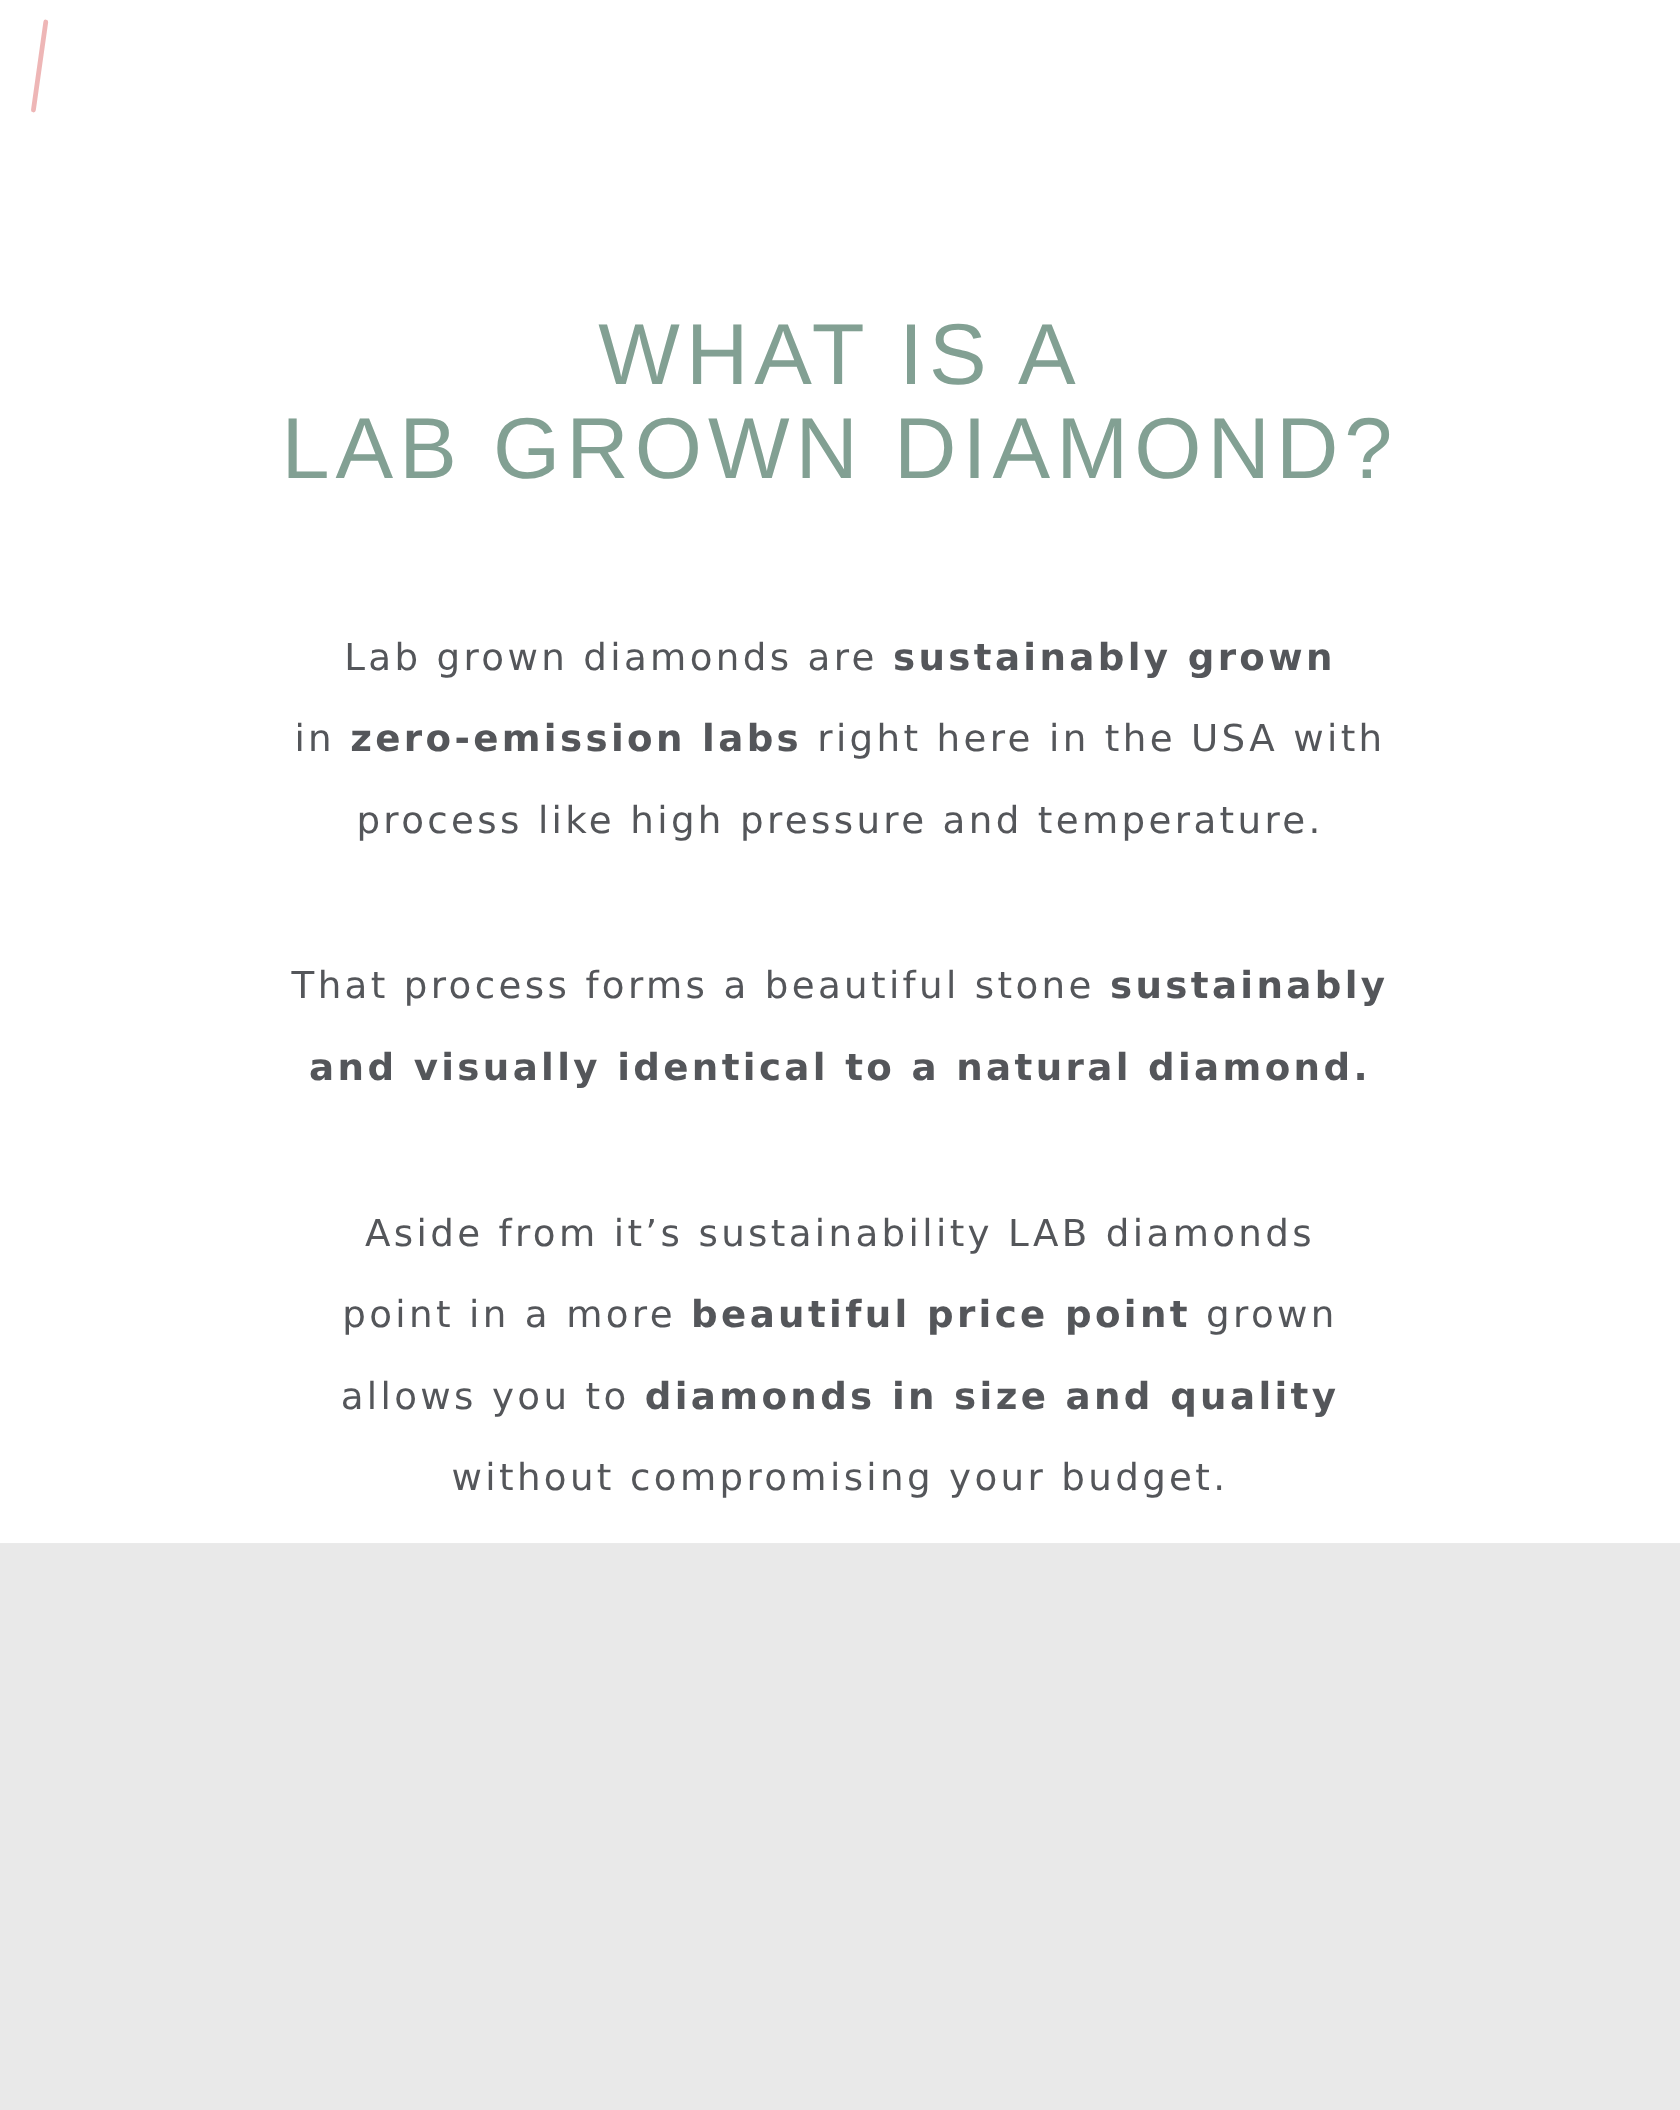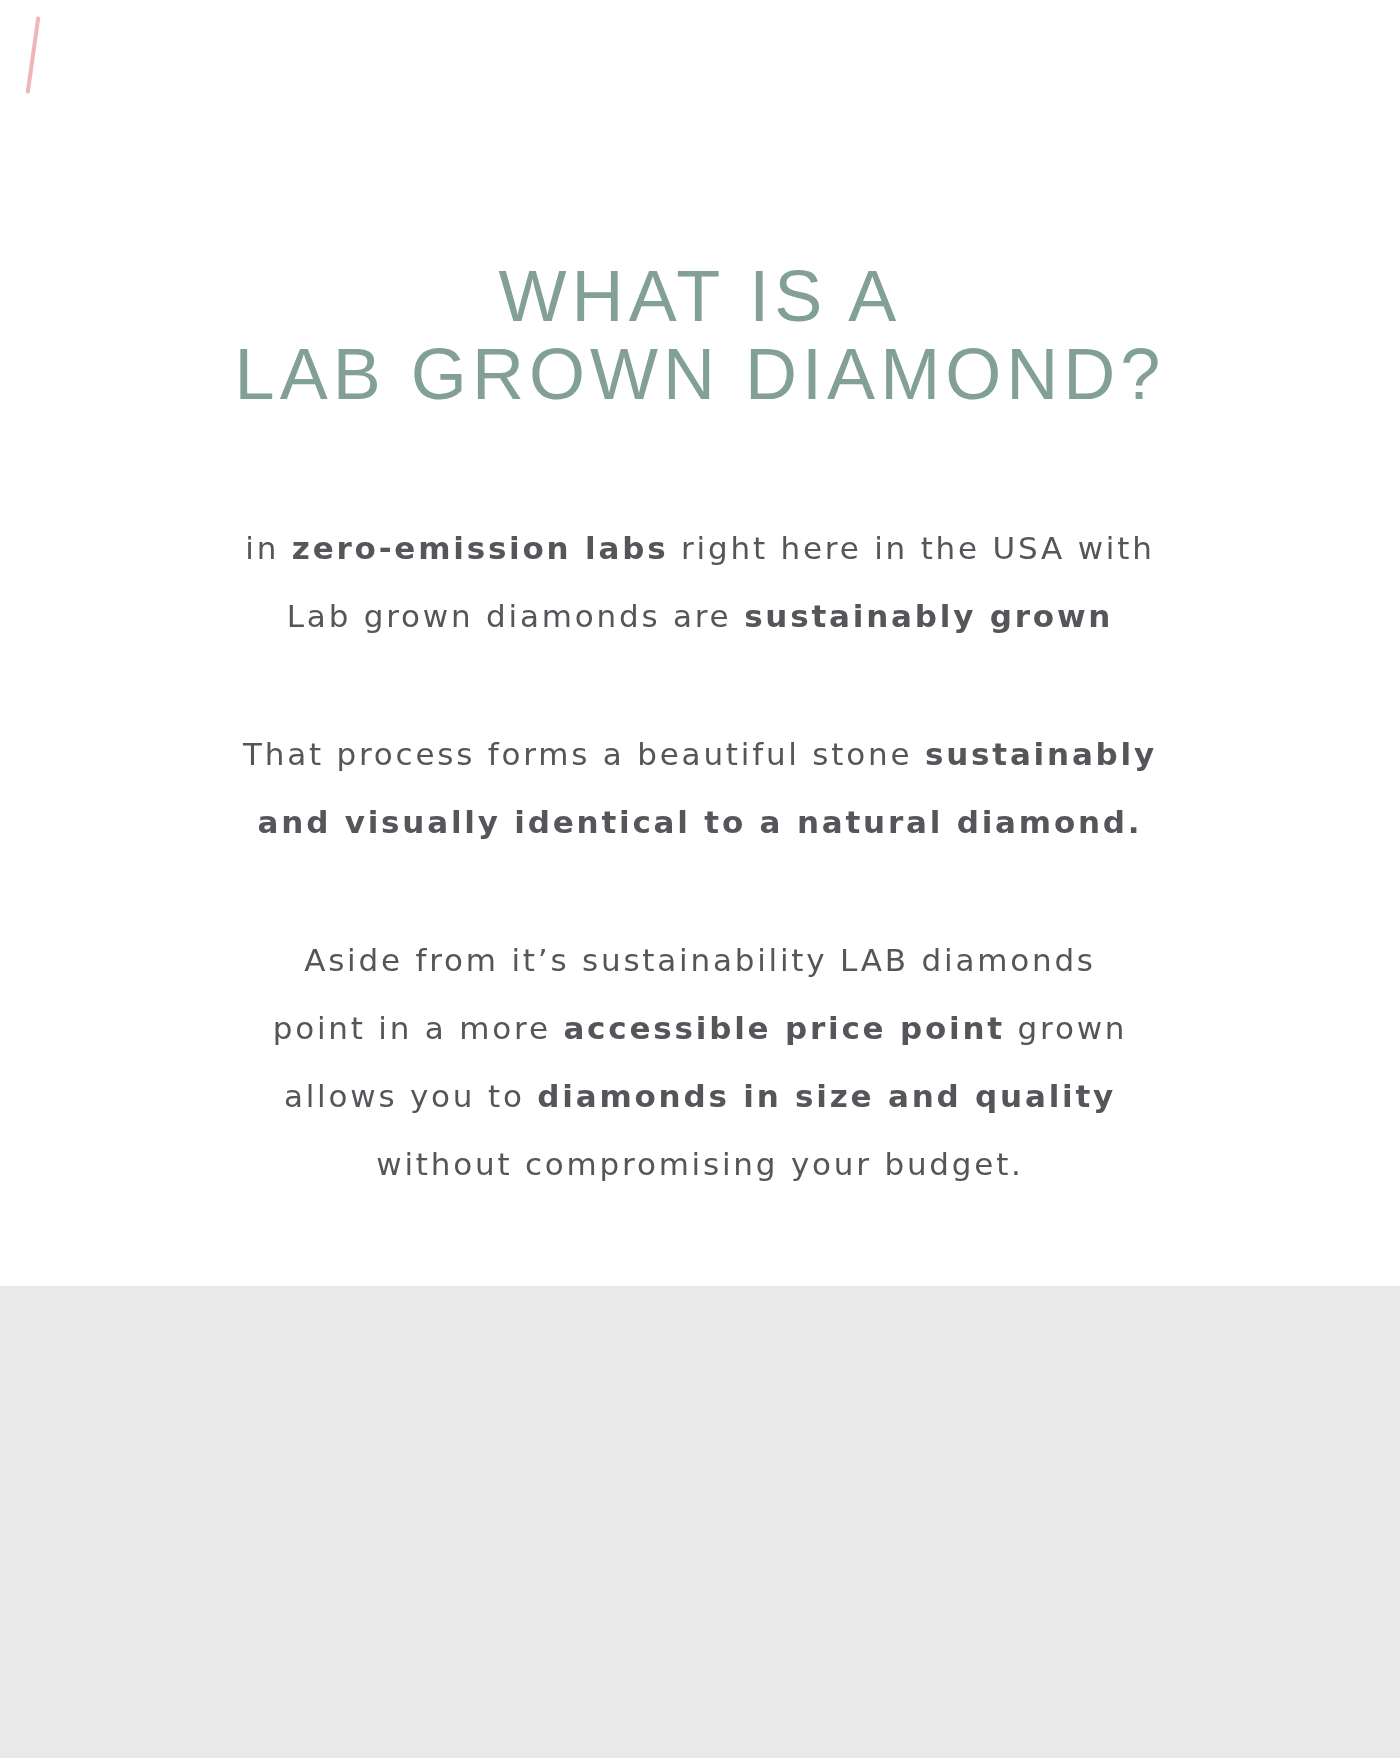--- a/index.html
+++ b/index.html
@@ -66,30 +66,31 @@
 
   <div class="scan-artifact"></div>
 
   <h1 class="title">
     <span class="title-line">WHAT IS A</span>
     <span class="title-line">LAB GROWN DIAMOND?</span>
   </h1>
 
   <div class="body-text">
       <p class="para">
+        <span class="line"><span class="seg">Lab grown diamonds are </span><span class="seg bold">sustainably grown</span></span>
         <span class="line"><span class="seg">in </span><span class="seg bold">zero-emission labs</span><span class="seg"> right here in the USA with</span></span>
-        <span class="line"><span class="seg">Lab grown diamonds are </span><span class="seg bold">sustainably grown</span></span>
+        <span class="line"><span class="seg">process like high pressure and temperature.</span></span>
       </p>
       <p class="para">
         <span class="line"><span class="seg">That process forms a beautiful stone </span><span class="seg bold">sustainably</span></span>
         <span class="line"><span class="seg bold">and visually identical to a natural diamond.</span></span>
       </p>
       <p class="para">
         <span class="line"><span class="seg">Aside from it’s sustainability LAB diamonds</span></span>
-        <span class="line"><span class="seg">point in a more </span><span class="seg bold">accessible price point</span><span class="seg"> grown</span></span>
+        <span class="line"><span class="seg">point in a more </span><span class="seg bold">beautiful price point</span><span class="seg"> grown</span></span>
         <span class="line"><span class="seg">allows you to </span><span class="seg bold">diamonds in size and quality</span></span>
         <span class="line"><span class="seg">without compromising your budget.</span></span>
       </p>
     </div>
 
   <div class="logo">
     <span class="logo-letter">U</span>
     <svg class="sparkle" viewBox="0 0 24 24" preserveAspectRatio="none" aria-hidden="true">
       <path d="M12 0 C12.9 7.3 16.7 11.1 24 12 C16.7 12.9 12.9 16.7 12 24 C11.1 16.7 7.3 12.9 0 12 C7.3 11.1 11.1 7.3 12 0 Z"></path>
     </svg>

